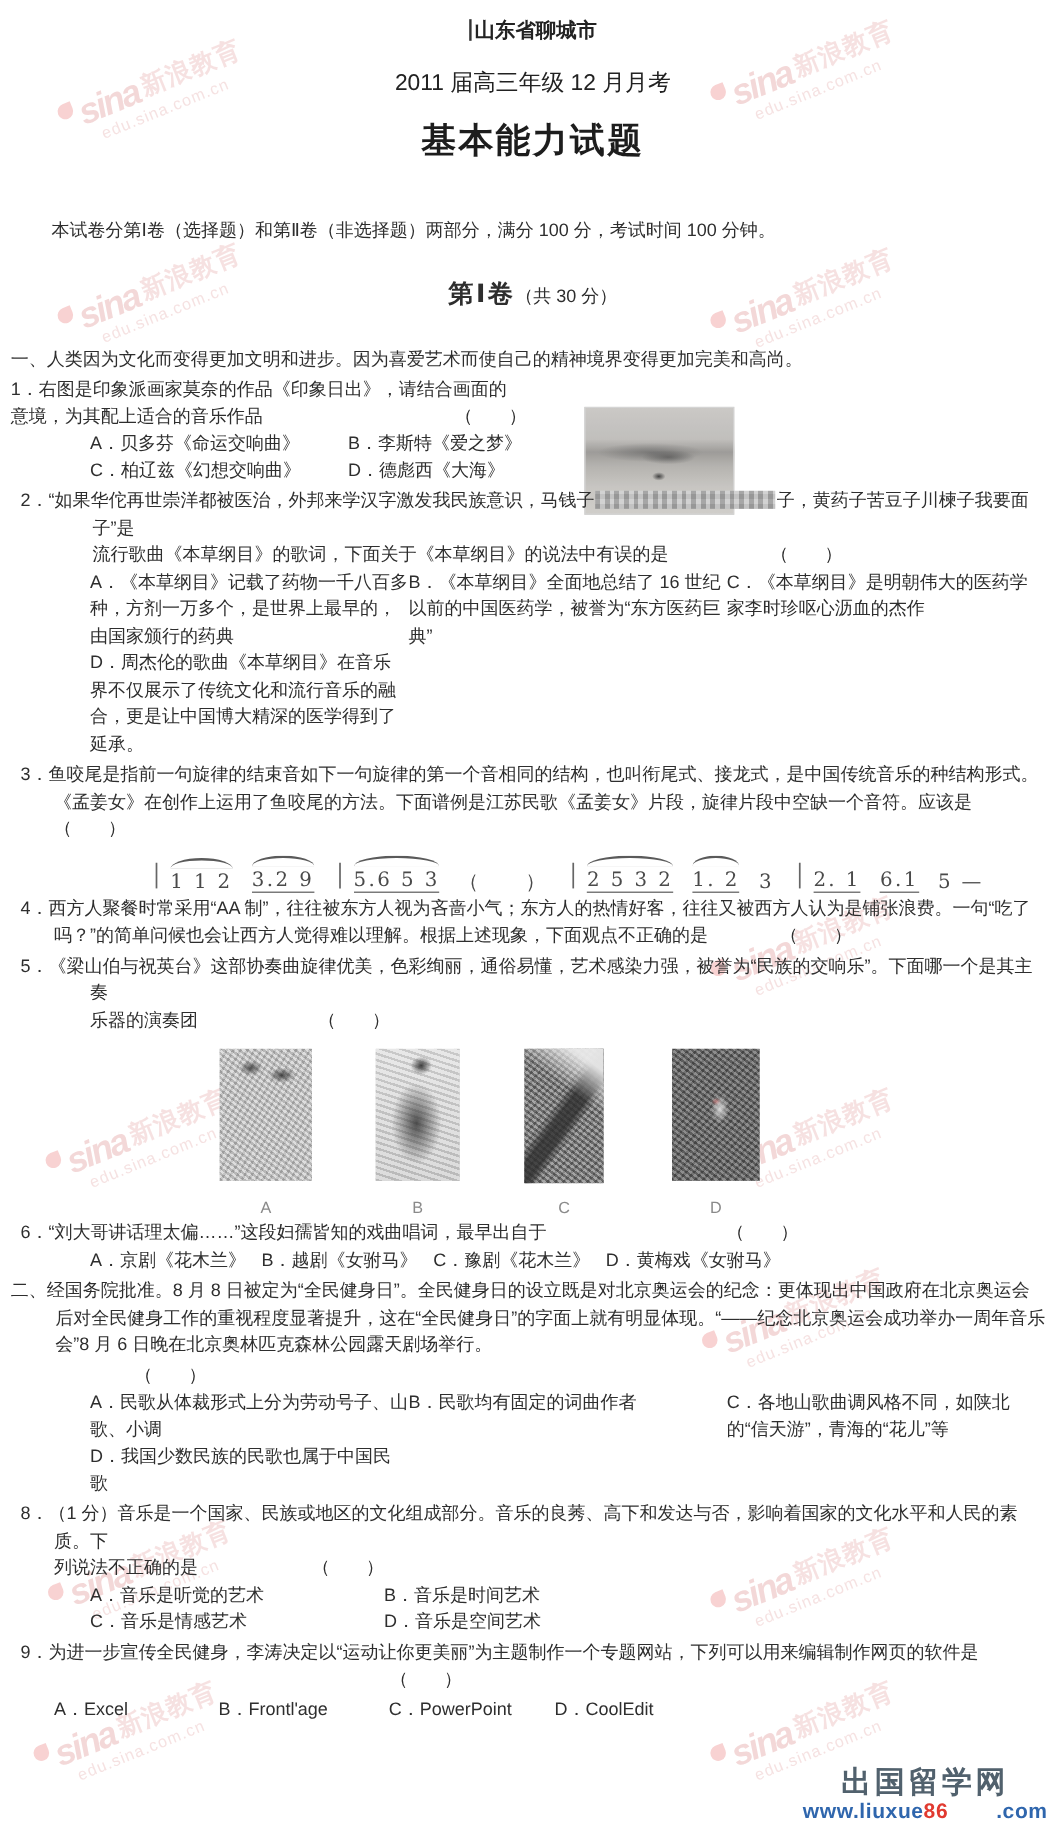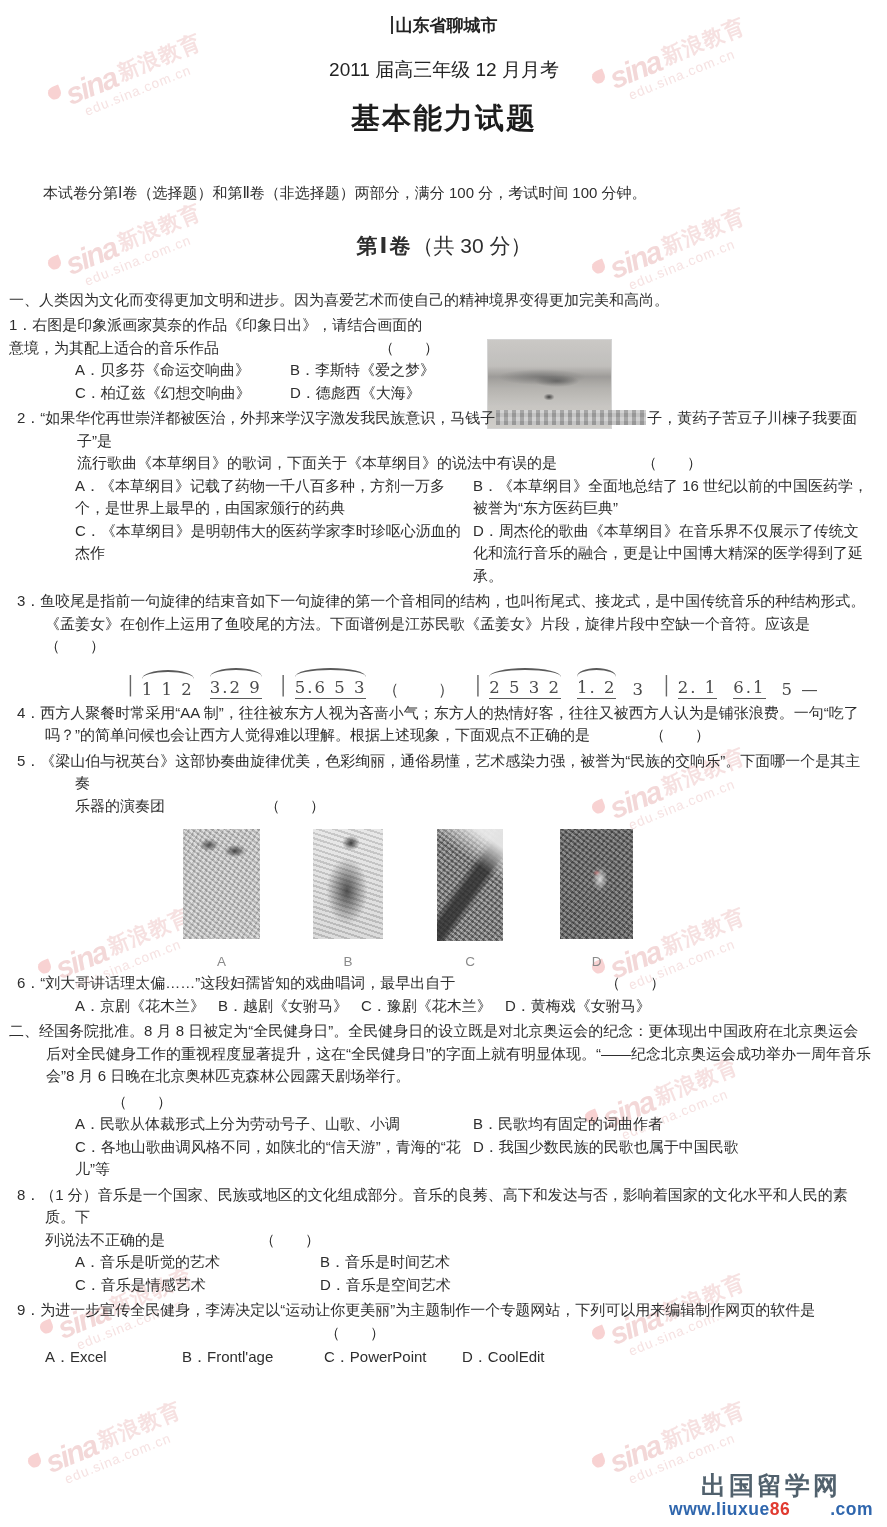--- a/index.html
+++ b/index.html
@@ -18,32 +18,32 @@
   .wm .l2{font-size:13.5px;color:#eecaca;letter-spacing:1px;margin:-2px 0 0 28px;}
 
   
   .t-region{text-align:center;font-size:17px;line-height:24px;font-weight:bold;color:#222;}
   .t-region .bar{display:inline-block;border-left:2px solid #333;height:18px;vertical-align:-3px;margin-right:3px;}
   .t-exam{text-align:center;font-size:19px;line-height:28px;margin-top:18px;color:#222;}
   .t-title{text-align:center;font-size:29px;line-height:40px;font-weight:bold;margin-top:14px;color:#1d1d1d;letter-spacing:2px;}
   .intro{margin-top:44px;text-indent:26px;}
   .part1{text-align:center;margin-top:24px;line-height:34px;}
   .part1 .big{font-size:21px;font-weight:bold;letter-spacing:2px;}
-  .part1 .small{font-size:21px;}
+  .part1 .small{font-size:15px;}
 
   
   .sec{margin-top:24px;}
   .q{margin-top:3px;}
   .stem{padding-left:28px;text-indent:-28px;}
   .stem.i60{padding-left:60px;text-indent:-60px;}
   .stem.i58{padding-left:58px;text-indent:-58px;}
   .stem.i37{padding-left:37px;text-indent:-37px;}
   .opts{display:grid;margin-left:58px;}
   .opts.two{grid-template-columns:245px 1fr;}
-  .opts.one{grid-template-columns:1fr 1fr;}
+  .opts.one{grid-template-columns:1fr 1fr 1fr;}
   .opts-row{display:flex;margin-left:58px;gap:13px;flex-wrap:nowrap;}
   .opts-row9{display:flex;margin-left:28px;}
   .opts-row9 span{display:inline-block;}
   .opts-row9 span:nth-child(1){width:137px;}
   .opts-row9 span:nth-child(2){width:142px;}
   .opts-row9 span:nth-child(3){width:138px;}
   .br{white-space:nowrap;}
   .bracket-line{margin-left:95px;}
   .bracket-line9{margin-left:308px;}
 

